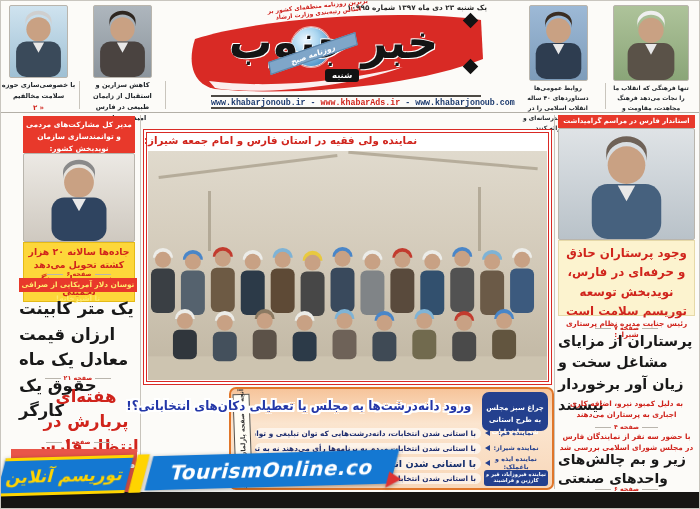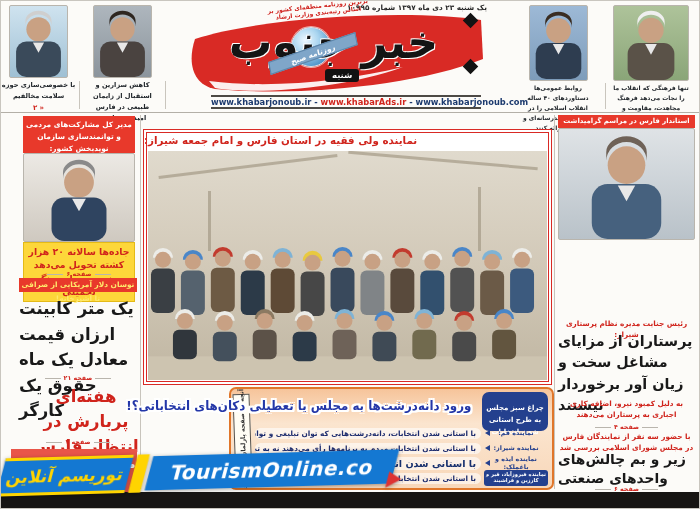--- a/index.html
+++ b/index.html
@@ -18,21 +18,21 @@
   
   #masthead { left:178px; top:0; width:314px; height:111px; }
   .dateline { position:absolute; right:6px; top:2px; font-size:7.3px; color:#2a2a2a; font-weight:bold; }
   .tagline { position:absolute; left:88px; top:1px; width:102px; font-size:6px; color:#cf1f1a; font-weight:bold; transform:rotate(-6deg); text-align:center; line-height:1.2; }
   .swoosh { position:absolute; left:4px; top:10px; width:302px; height:84px; }
   .logo-text { position:absolute; left:6px; top:16px; width:298px; text-align:center; font-size:43px; font-weight:900; color:#141414; letter-spacing:-3px; transform:skewX(-4deg) scaleY(1.08); text-shadow:1px 1px 0 #fff, -1px -1px 0 #fff; }
   .globe { position:absolute; left:112px; top:26px; width:40px; height:40px; border-radius:50%; background:radial-gradient(circle at 35% 32%, #eef8ff 0%, #a8d4ef 38%, #4d92c8 78%, #2f6da0 100%); border:1px solid #d7e8f2; box-shadow:0 0 0 1px rgba(255,255,255,.6); }
   .ribbon { position:absolute; left:88px; top:46px; width:92px; height:13px; background:#7fa6c9; color:#fff; font-size:7.5px; font-weight:bold; text-align:center; line-height:13px; transform:rotate(-19deg) skewX(-8deg); border:1px solid #5d86ab; }
   .logo-badge { position:absolute; left:146px; top:68px; background:#121212; color:#fff; font-size:8.5px; font-weight:bold; padding:1px 7px 2px; border-radius:3px; }
   .diamond { position:absolute; width:11px; height:11px; background:#131313; transform:rotate(45deg); }
-  .urlbar { position:absolute; left:32px; top:94px; width:270px; height:14px; border-top:2px solid #4d4a45; border-bottom:2px solid #4d4a45; direction:ltr; text-align:center; font-size:8.3px; font-weight:bold; color:#1c3a6e; line-height:11px; white-space:nowrap; }
+  .urlbar { position:absolute; left:32px; top:94px; width:270px; height:14px; border-top:2px solid #4d4a45; border-bottom:2px solid #4d4a45; direction:ltr; text-align:center; font-size:8.3px; font-weight:bold; color:#1c3a6e; line-height:11px; white-space:nowrap;font-family:Liberation Mono, monospace; }
   .urlbar .mid { color:#d0241c; }
 
   .header-rule { left:0; top:111px; width:700px; height:1px; background:#b3afa7; }
   .col-rule { top:114px; height:374px; width:1px; background:#c8c4bc; }
 
   
   .red-box { background:#e8392b; color:#fff; font-weight:bold; text-align:center; }
   .marker { color:#d0241c; font-size:6.3px; font-weight:bold; text-align:center; }
   .marker::before,.marker::after { content:""; display:inline-block; width:16px; height:1px; background:#b9b5ad; vertical-align:middle; margin:0 3px; }
   .black-head { color:#191919; font-weight:900; text-align:left; }
@@ -234,20 +234,24 @@
       </svg>
     </div>
   </div>
 
   <div id="rc-strip" class="abs red-box">استاندار فارس در مراسم گرامیداشت روز پرستار:</div>
   <div id="rc-photo" class="abs photo" style="background:linear-gradient(180deg,#dfe3e6,#b9c2c9)">
     <svg class="pp" viewBox="0 0 60 76" style="--hair:#6f6257;--suit:#46617e">
         <use href="#person"></use>
       </svg>
   </div>
+  <div id="rc-cream" class="abs">
+    <span>وجود پرستاران حاذق و حرفه‌ای در فارس، نویدبخش توسعه توریسم سلامت است</span>
+    <div class="marker" style="margin-top:1px">صفحه ۷</div>
+  </div>
   <div id="rc-k2" class="abs rc small-kicker">رئیس جنایت مدیره نظام پرستاری شیراز:</div>
   <div id="rc-h2" class="abs rc black-head">پرستاران از مزایای مشاغل سخت و زیان آور برخوردار نیستند</div>
   <div id="rc-sub2" class="abs rc small-kicker">
     <span>به دلیل کمبود نیرو، اضافه کاری اجباری به پرستاران می‌دهند</span>
     <div class="marker" style="margin-top:1px">صفحه ۴</div>
   </div>
   <div id="rc-k3" class="abs rc small-kicker">با حضور سه نفر از نمایندگان فارس در مجلس شورای اسلامی بررسی شد</div>
   <div id="rc-h3" class="abs rc black-head">زیر و بم چالش‌های واحدهای صنعتی فارس</div>
   <div class="abs marker" style="left:557px;top:484px;width:137px">صفحه ۶</div>
 

